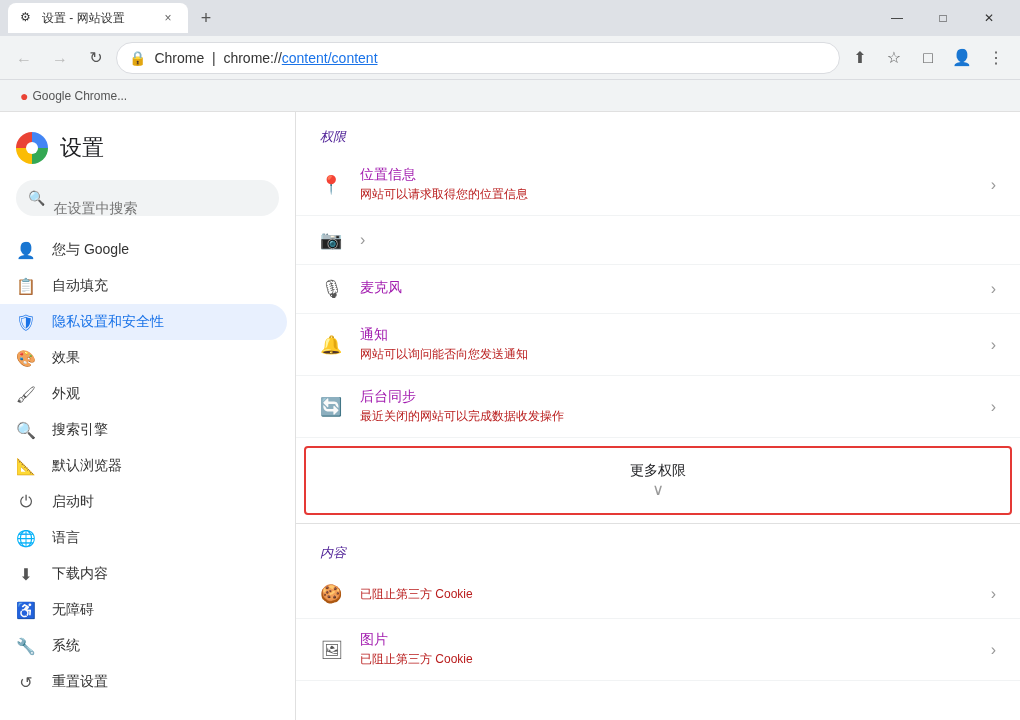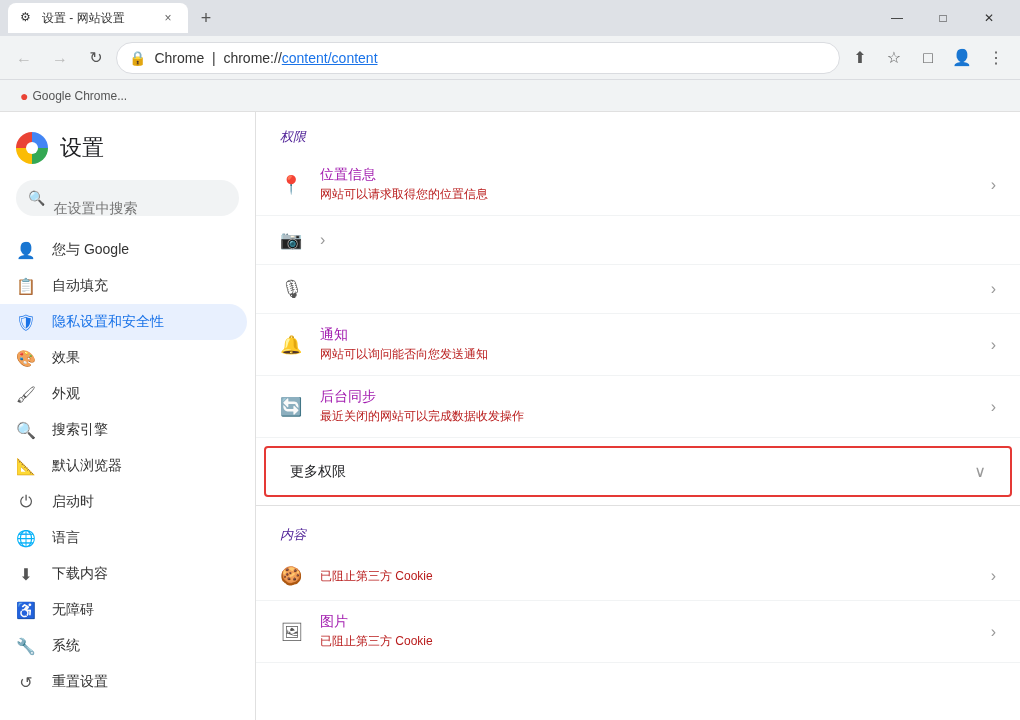--- a/index.html
+++ b/index.html
@@ -136,21 +136,21 @@
 
     
     .main-layout {
       display: flex;
       height: calc(720px - 36px - 44px - 32px);
       overflow: hidden;
     }
 
     
     .sidebar {
-      width: 256px;
+      width: 296px;
       background: #fff;
       border-right: 1px solid #e0e0e0;
       overflow-y: auto;
       flex-shrink: 0;
     }
     .sidebar-header {
       display: flex;
       align-items: center;
       gap: 12px;
       padding: 20px 16px 16px;
@@ -268,28 +268,29 @@
       font-size: 12px;
       color: #b91c1c;
     }
     .permission-item .chevron {
       color: #999;
       font-size: 16px;
     }
 
     .more-permissions {
       display: flex;
-      align-items: flex-end;
+      align-items: center;
       padding: 14px 24px;
       cursor: pointer;
       border: 2px solid #e53935;
       margin: 8px 8px;
       border-radius: 4px;
       font-size: 14px;
       color: #202124;
+      flex-direction: column;
     }
     .more-permissions .mp-label {
       flex: 1;
       font-size: 14px;
       color: #202124;
     }
     .more-permissions .chevron {
       color: #999;
       font-size: 16px;
     }
@@ -424,20 +425,21 @@
       </div>
       <span class="chevron">›</span>
     </div>
         <div class="permission-item">
       <span class="perm-icon">📷</span>
       <span class="chevron">›</span>
     </div>
         <div class="permission-item">
       <span class="perm-icon">🎙</span>
       <div class="perm-text">
+        <div class="perm-title">麦克风</div>
       </div>
       <span class="chevron">›</span>
     </div>
         <div class="permission-item">
       <span class="perm-icon">🔔</span>
       <div class="perm-text">
         <div class="perm-title">通知</div>
         <div class="perm-desc">网站可以询问能否向您发送通知</div>
       </div>
       <span class="chevron">›</span>

